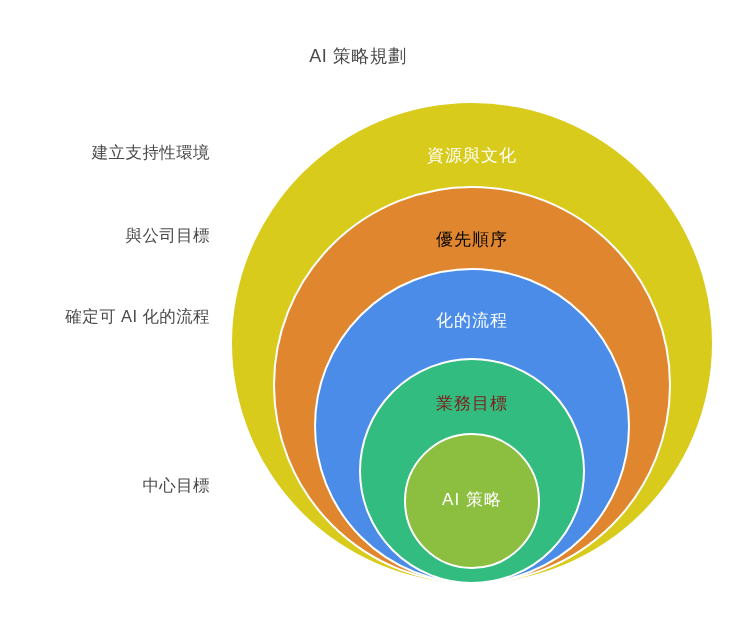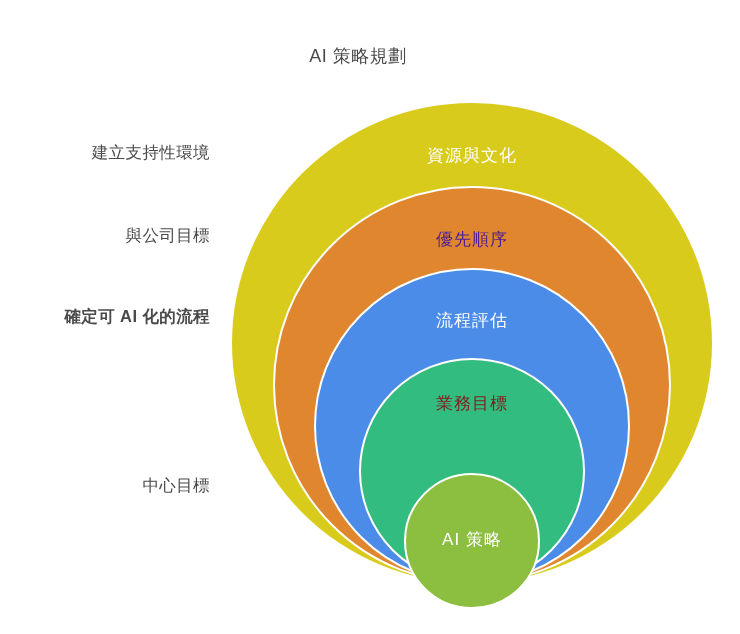--- a/index.html
+++ b/index.html
@@ -87,21 +87,21 @@
     letter-spacing: 1px;
     white-space: nowrap;
     pointer-events: none;
   }
 
   
   .ring.r0 { left: 232px; top: 103px; width: 480px; height: 480px; }
   .ring.r1 { left: 273px; top: 186px; width: 398px; height: 398px; }
   .ring.r2 { left: 314px; top: 268px; width: 316px; height: 316px; }
   .ring.r3 { left: 359px; top: 358px; width: 226px; height: 226px; }
-  .ring.r4 { left: 404px; top: 473px; width: 136px; height: 136px; }
+  .ring.r4 { left: 404px; top: 433px; width: 136px; height: 136px; }
 
   .ring.r0 > .ring-label { top: 41px; }
   .ring.r1 > .ring-label { top: 40px; }
   .ring.r2 > .ring-label { top: 39px; }
   .ring.r3 > .ring-label { top: 32px; }
   .ring.r4 > .ring-label { top: 53px; }
 
   
   .ring.r1, .ring.r2, .ring.r3, .ring.r4 {
     border: 2px solid #ffffff;
@@ -110,36 +110,36 @@
 </head>
 <body style="background: rgb(255, 255, 255);">
 
 <div class="canvas">
 
   <div class="diagram-title" style="color: rgb(74, 74, 74);"><span class="shift">AI 策略規劃</span></div>
 
   <div class="stage-labels">
     <div class="stage-label l0" style="color: rgb(74, 74, 74);">建立支持性環境</div>
     <div class="stage-label l1" style="color: rgb(74, 74, 74);">與公司目標</div>
-    <div class="stage-label l2" style="color: rgb(74, 74, 74); font-weight: bold;">確定可 AI 化的流程</div>
+    <div class="stage-label l2" style="color: rgb(74, 74, 74);">確定可 AI 化的流程</div>
     <div class="stage-label l4" style="color: rgb(74, 74, 74);">中心目標</div>
   </div>
 
   <div class="rings">
 
     <div class="ring r0" style="background: rgb(217, 203, 27);">
       <div class="ring-label" style="color: rgb(255, 255, 255);">資源與文化</div>
     </div>
 
     <div class="ring r1" style="background: rgb(224, 134, 47);">
-      <div class="ring-label" style="color: #4c1d95;">優先順序</div>
+      <div class="ring-label" style="color: #000000;">優先順序</div>
     </div>
 
     <div class="ring r2" style="background: rgb(74, 140, 232);">
-      <div class="ring-label" style="color: rgb(255, 255, 255);">流程評估</div>
+      <div class="ring-label" style="color: rgb(255, 255, 255);">化的流程</div>
     </div>
 
     <div class="ring r3" style="background: rgb(50, 188, 127);">
       <div class="ring-label" style="color: #7f1d1d;">業務目標</div>
     </div>
 
     <div class="ring r4" style="background: rgb(140, 190, 63);">
       <div class="ring-label" style="color: rgb(255, 255, 255);">AI 策略</div>
     </div>
 

